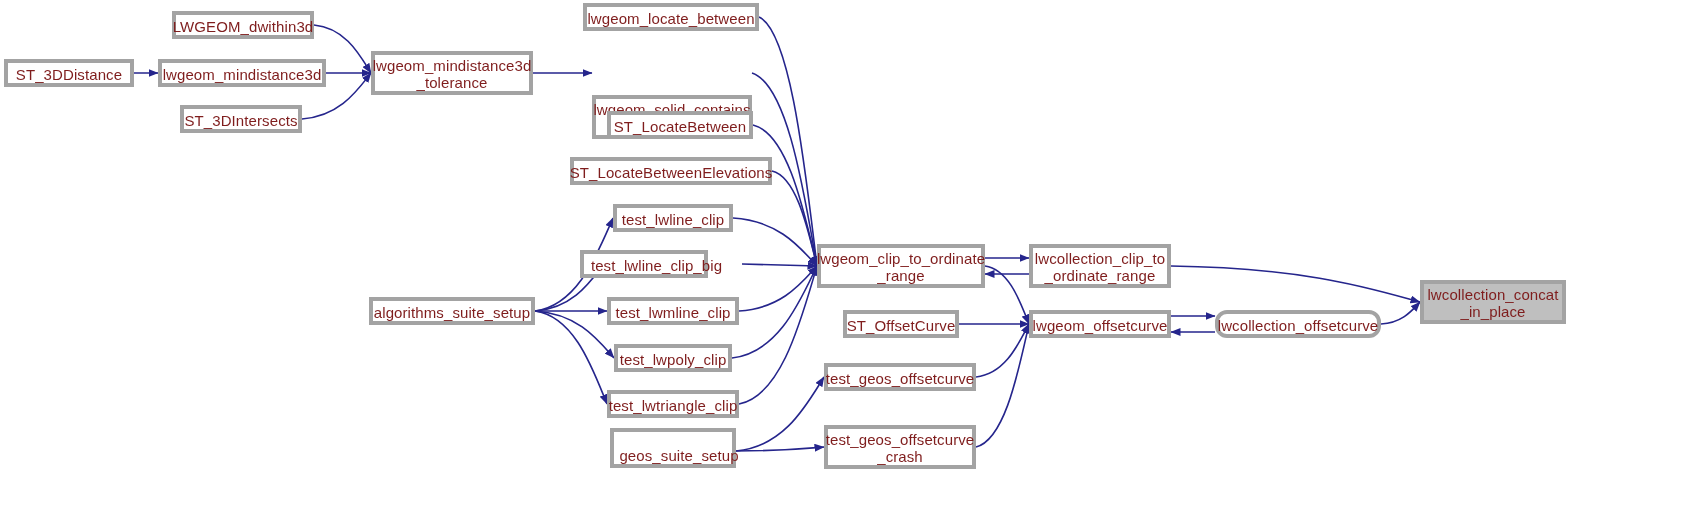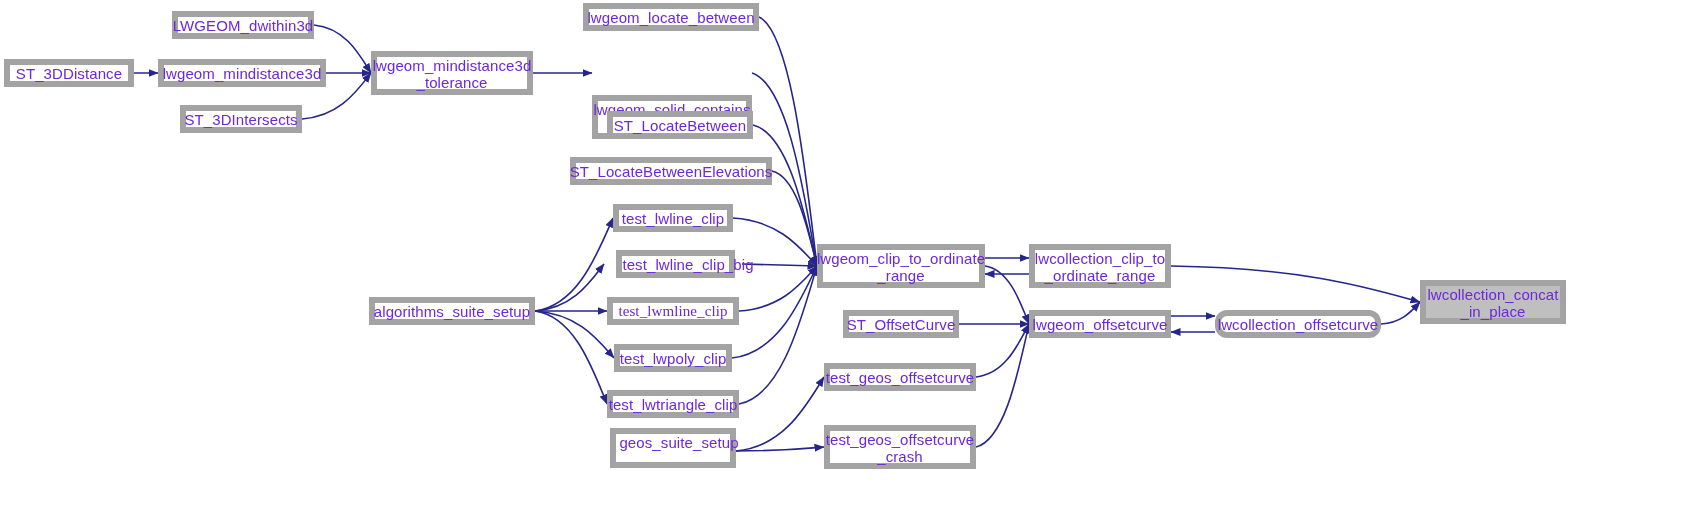--- a/index.html
+++ b/index.html
@@ -21,27 +21,27 @@
     position: absolute;
     left: 0;
     top: 0;
     width: 1705px;
     height: 511px;
     pointer-events: none;
   }
   .node {
     position: absolute;
     box-sizing: border-box;
-    border: 6px solid #a3a3a3;
+    border: 4px solid #a3a3a3;
     background: #ffffff;
-    color: #6d28d9;
+    color: #7f1d1d;
     font-size: 15px;
     line-height: 17px;
     display: flex;
-    align-items: flex-start;
+    align-items: flex-end;
     justify-content: center;
     text-align: center;
     white-space: pre-line;
     letter-spacing: 0.1px;
   }
   .node.highlight {
     background: #bfbfbf;
   }
   .node-label {
     display: block;
@@ -101,23 +101,23 @@
       <div class="node" style="left: 158px; top: 59px; width: 168px; height: 28px;"><span class="node-label">lwgeom_mindistance3d</span></div>
       <div class="node" style="left: 180px; top: 105px; width: 122px; height: 28px;"><span class="node-label">ST_3DIntersects</span></div>
       <div class="node" style="left: 371px; top: 51px; width: 162px; height: 44px;"><span class="node-label">lwgeom_mindistance3d
 _tolerance</span></div>
       <div class="node" style="left: 583px; top: 3px; width: 176px; height: 28px;"><span class="node-label">lwgeom_locate_between</span></div>
       <div class="node" style="left: 592px; top: 51px; width: 160px; height: 44px; margin-top: 44px;"><span class="node-label">lwgeom_solid_contains
 _lwgeom</span></div>
       <div class="node" style="left: 607px; top: 111px; width: 146px; height: 28px;"><span class="node-label">ST_LocateBetween</span></div>
       <div class="node" style="left: 570px; top: 157px; width: 202px; height: 28px;"><span class="node-label">ST_LocateBetweenElevations</span></div>
       <div class="node" style="left: 613px; top: 204px; width: 120px; height: 28px;"><span class="node-label">test_lwline_clip</span></div>
-      <div class="node" style="left: 616px; top: 250px; width: 119px; height: 28px; padding-left: 25px;"><span class="node-label">test_lwline_clip_big</span></div>
+      <div class="node" style="left: 580px; top: 250px; width: 128px; height: 28px; padding-left: 25px;"><span class="node-label">test_lwline_clip_big</span></div>
       <div class="node" style="left: 369px; top: 297px; width: 166px; height: 28px;"><span class="node-label">algorithms_suite_setup</span></div>
-      <div class="node" style="left: 607px; top: 297px; width: 132px; height: 28px; font-family: Liberation Serif, serif;"><span class="node-label">test_lwmline_clip</span></div>
+      <div class="node" style="left: 607px; top: 297px; width: 132px; height: 28px;"><span class="node-label">test_lwmline_clip</span></div>
       <div class="node" style="left: 614px; top: 344px; width: 118px; height: 28px;"><span class="node-label">test_lwpoly_clip</span></div>
       <div class="node" style="left: 607px; top: 390px; width: 132px; height: 28px;"><span class="node-label">test_lwtriangle_clip</span></div>
       <div class="node" style="left: 610px; top: 428px; width: 126px; height: 40px; padding-left: 12px;"><span class="node-label">geos_suite_setup</span></div>
       <div class="node" style="left: 817px; top: 244px; width: 168px; height: 44px;"><span class="node-label">lwgeom_clip_to_ordinate
 _range</span></div>
       <div class="node" style="left: 843px; top: 310px; width: 116px; height: 28px;"><span class="node-label">ST_OffsetCurve</span></div>
       <div class="node" style="left: 824px; top: 363px; width: 152px; height: 28px;"><span class="node-label">test_geos_offsetcurve</span></div>
       <div class="node" style="left: 824px; top: 425px; width: 152px; height: 44px;"><span class="node-label">test_geos_offsetcurve
 _crash</span></div>
       <div class="node" style="left: 1029px; top: 244px; width: 142px; height: 44px;"><span class="node-label">lwcollection_clip_to

